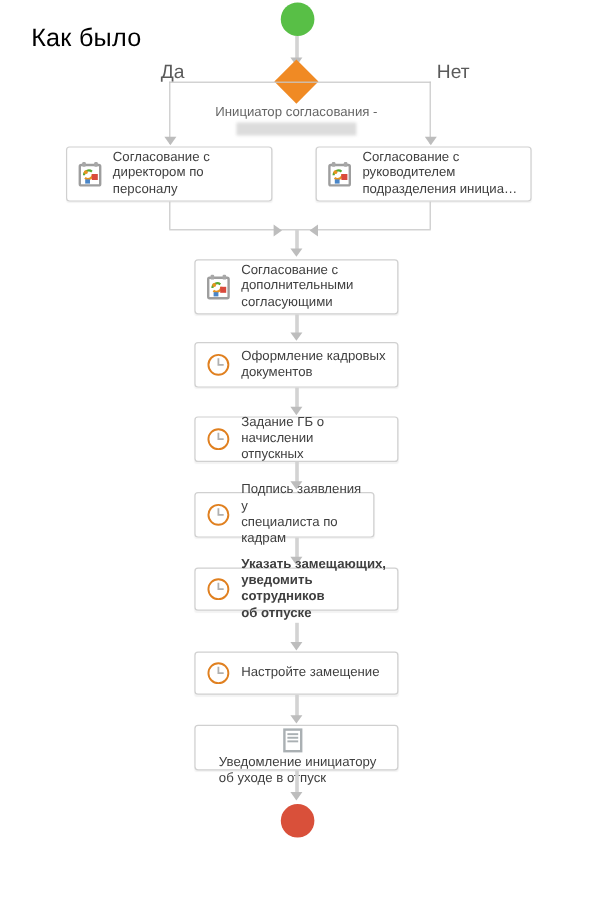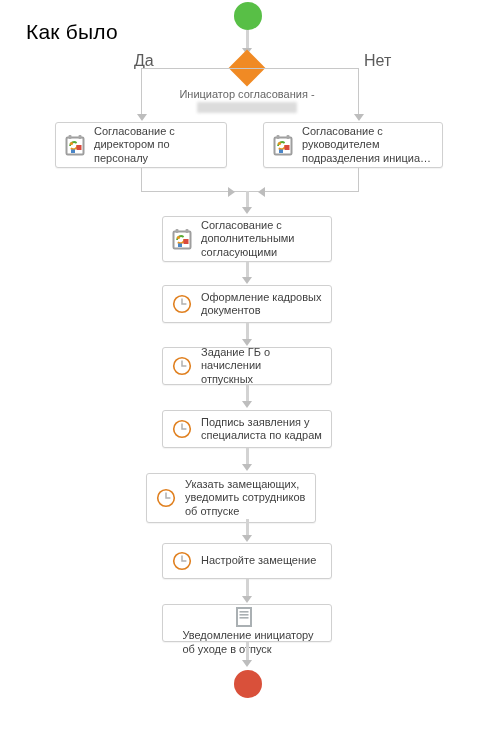--- a/index.html
+++ b/index.html
@@ -244,35 +244,35 @@
         <path d="M11 6.6 V12 H15.4" fill="none" stroke="#b0b0b0" stroke-width="1.5"></path>
       </svg>
     </span>
     <span class="label">Задание ГБ о начислении
 отпускных</span>
   </div>
 
   <div class="vline" style="left:246px; top:385px; height:19px;"></div>
   <div class="arrow-d" style="left:242px; top:401px;"></div>
 
-  <div class="task" style="left:162px; top:410px; width:170px; height:38px;">
+  <div class="task" style="left:162px; top:410px; width:150px; height:38px;">
     <span class="ico">
       <svg viewBox="0 0 22 24" width="22" height="24">
         <circle cx="11" cy="12" r="8.3" fill="#ffffff" stroke="#e08020" stroke-width="1.6"></circle>
         <path d="M11 6.6 V12 H15.4" fill="none" stroke="#b0b0b0" stroke-width="1.5"></path>
       </svg>
     </span>
     <span class="label">Подпись заявления у
 специалиста по кадрам</span>
   </div>
 
   <div class="vline" style="left:246px; top:448px; height:19px;"></div>
   <div class="arrow-d" style="left:242px; top:464px;"></div>
 
-  <div class="task" style="left:146px; top:473px; width:170px; height:50px;">
+  <div class="task" style="left:162px; top:473px; width:170px; height:36px;font-weight:bold;">
     <span class="ico">
       <svg viewBox="0 0 22 24" width="22" height="24">
         <circle cx="11" cy="12" r="8.3" fill="#ffffff" stroke="#e08020" stroke-width="1.6"></circle>
         <path d="M11 6.6 V12 H15.4" fill="none" stroke="#b0b0b0" stroke-width="1.5"></path>
       </svg>
     </span>
     <span class="label">Указать замещающих,
 уведомить сотрудников
 об отпуске</span>
   </div>

